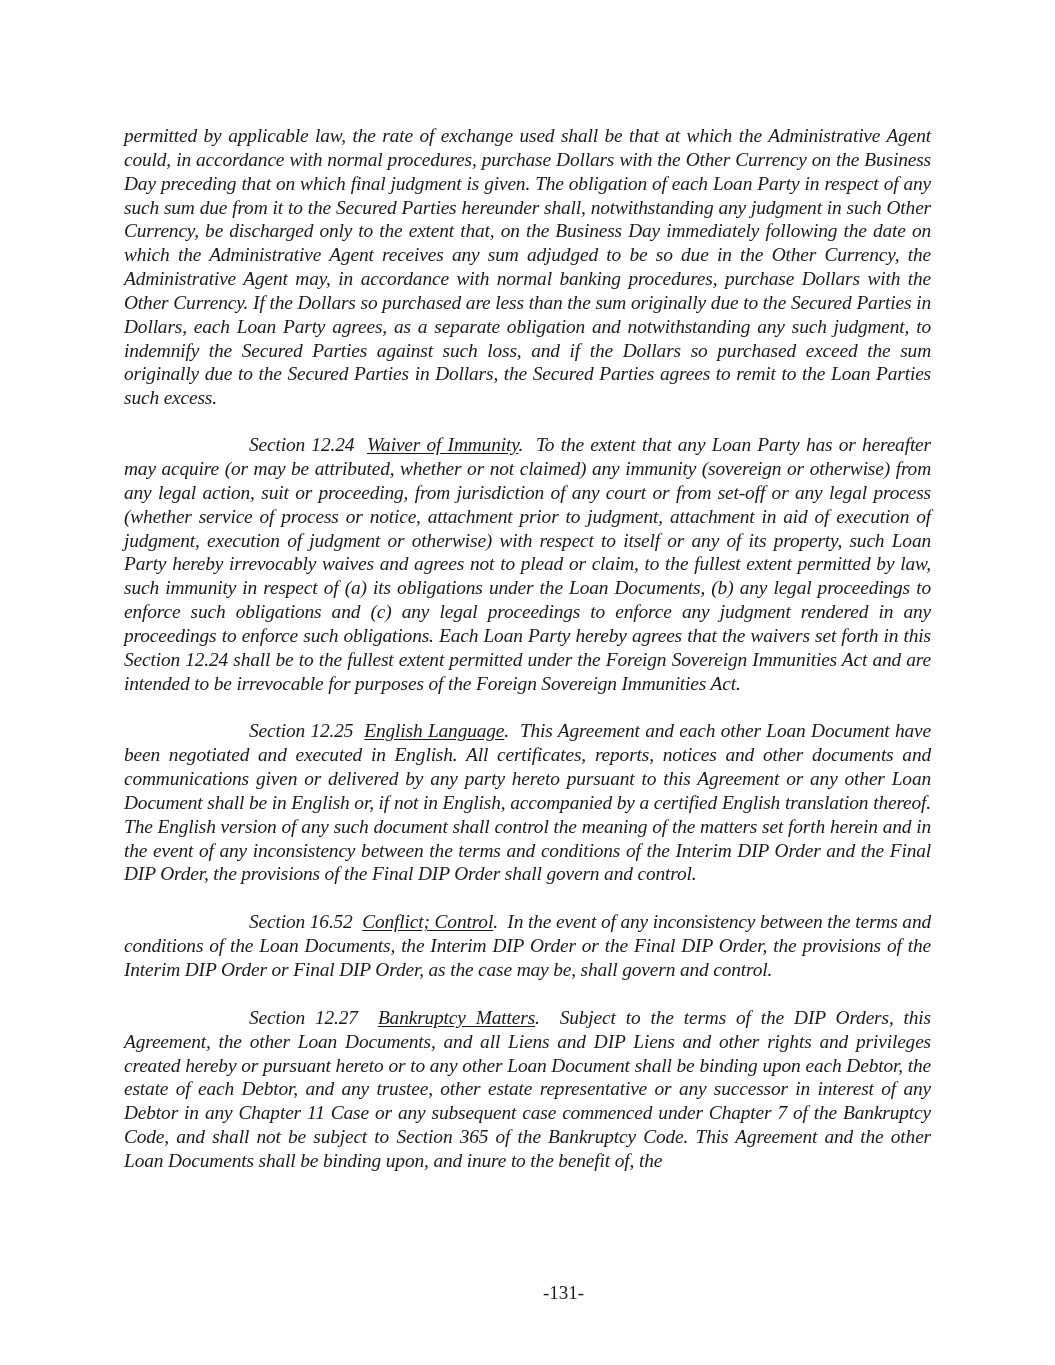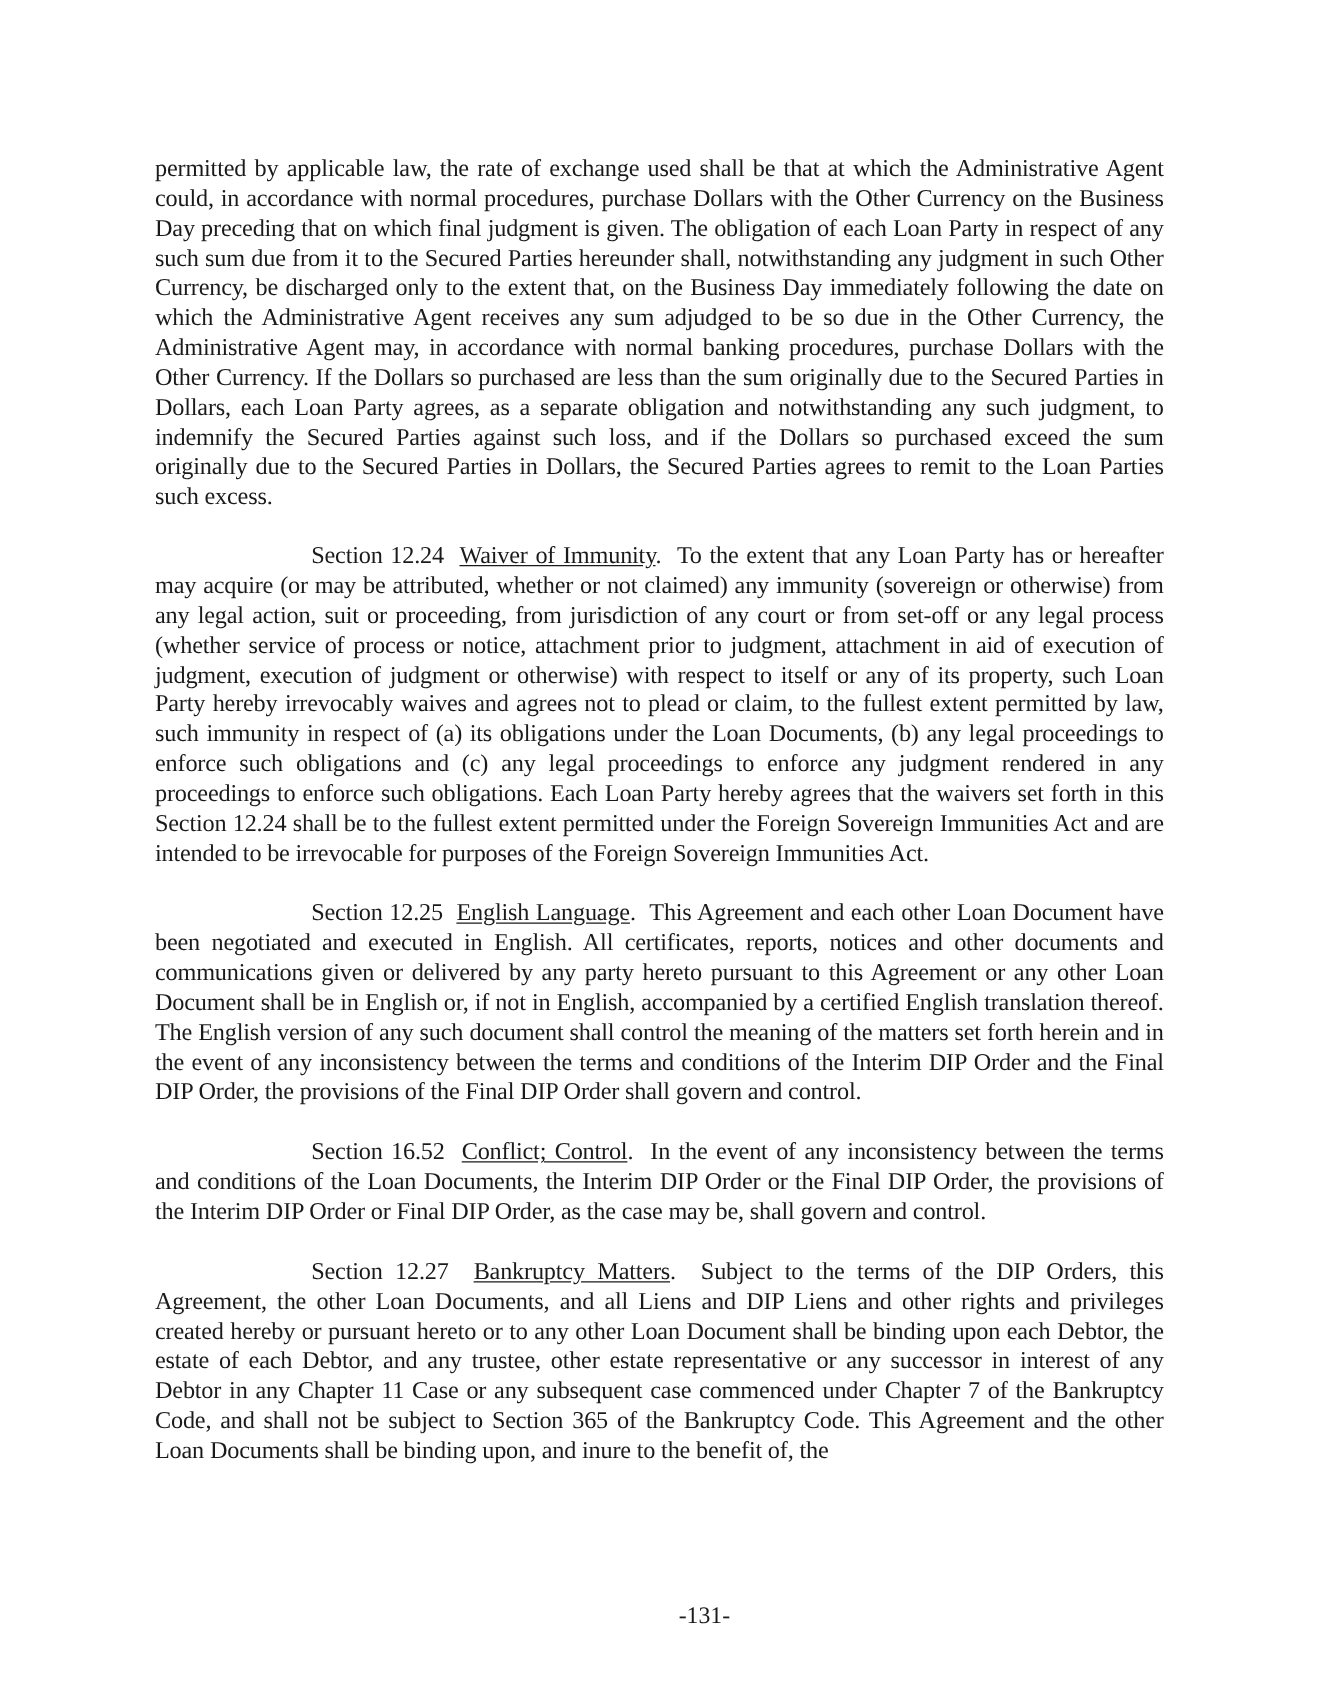--- a/index.html
+++ b/index.html
@@ -20,20 +20,21 @@
       left: 124px;
       top: 124px;
       width: 807px;
     }
     .para {
       font-size: 19.4px;
       line-height: 23.85px;
       text-align: justify;
       margin: 0 0 24px 0;
       letter-spacing: -0.15px;
+      font-style: italic;
     }
     .para.first { margin-bottom: 23px; }
     .indent { text-indent: 125px; }
     .u { text-decoration: underline; text-underline-offset: 2px; }
     .footer {
       position: absolute;
       top: 1281px;
       left: 0;
       width: 1055px;
       text-align: center;

